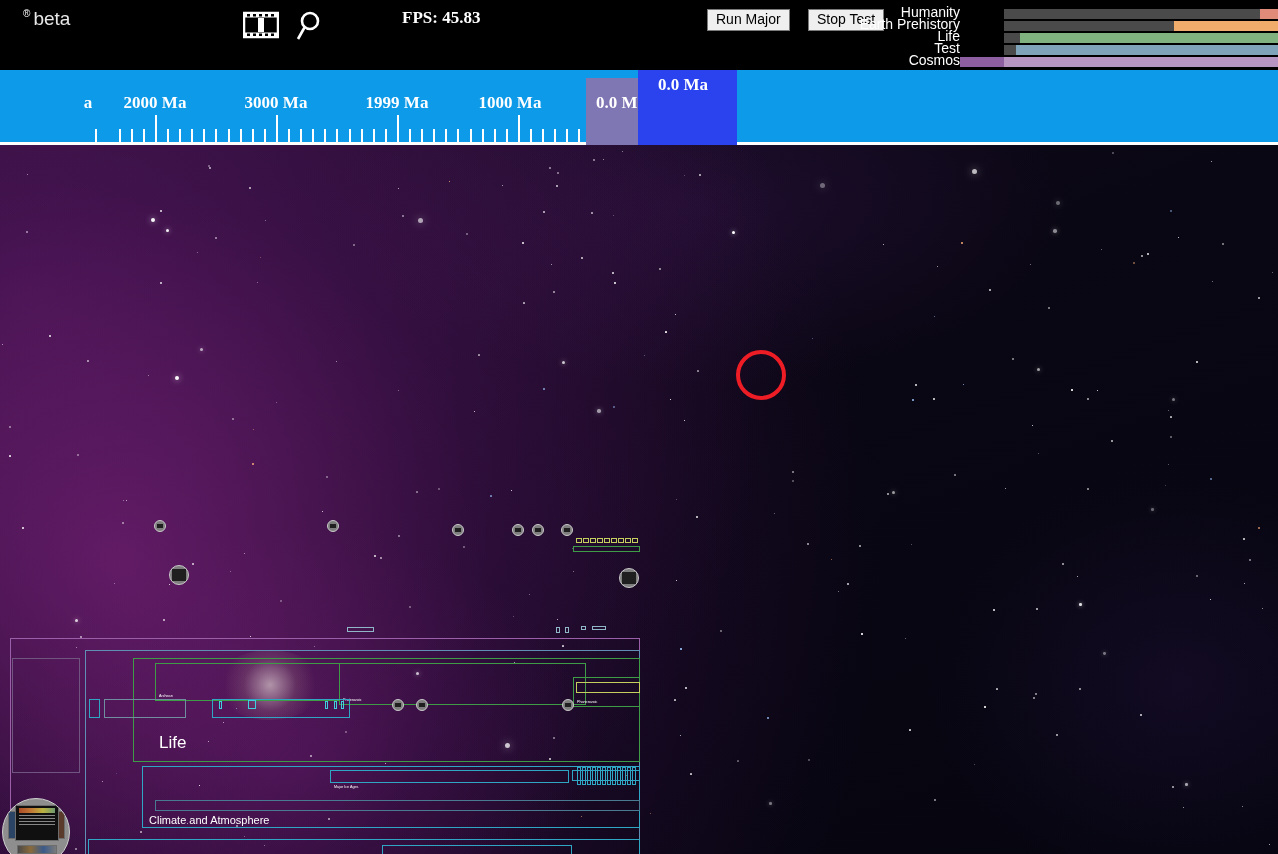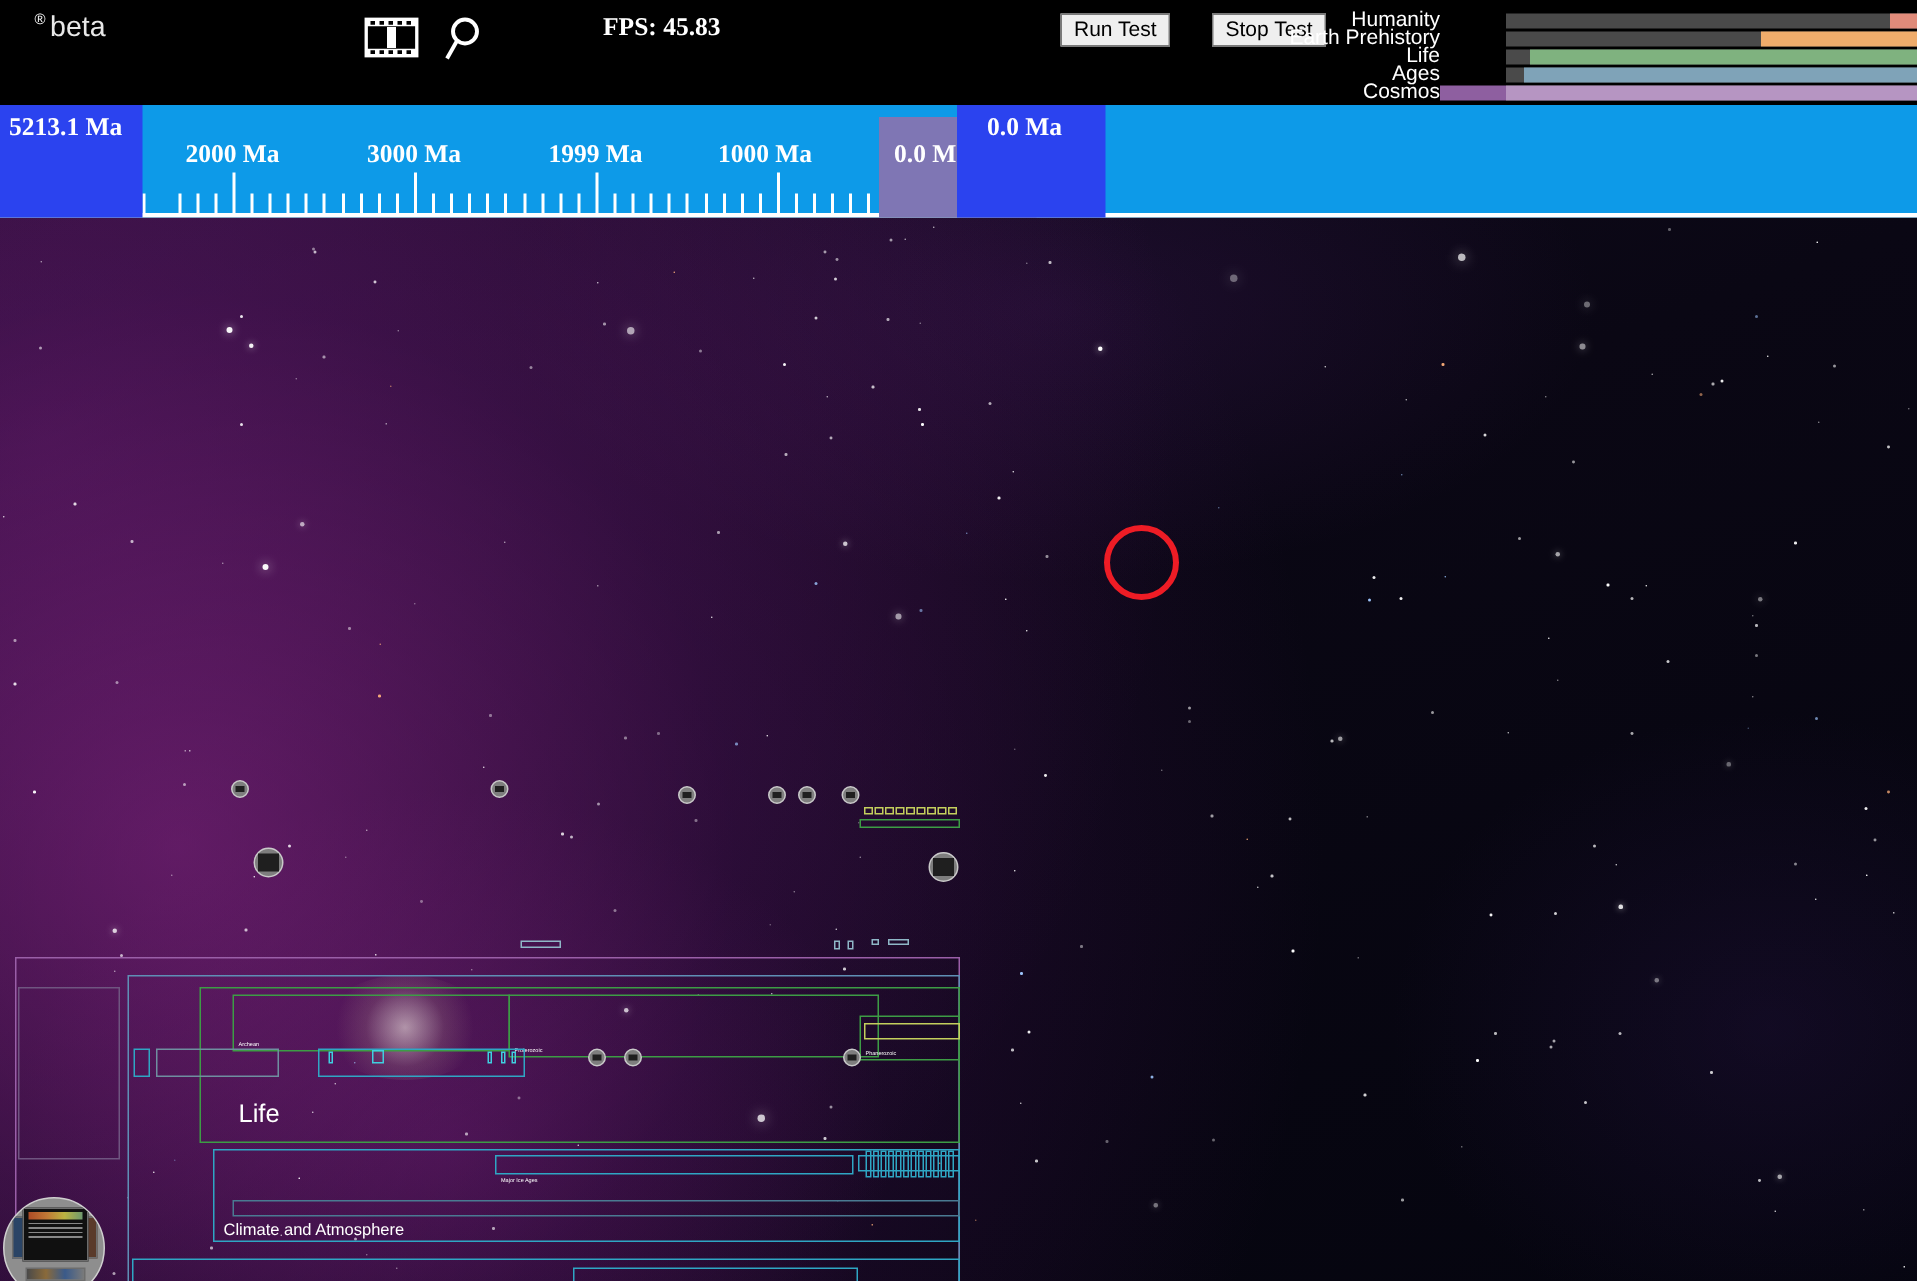--- a/index.html
+++ b/index.html
@@ -185,42 +185,42 @@
 
     <div class="hdr-icon" id="search-icon-btn">
       <svg width="30" height="32" viewBox="0 0 30 32">
         <circle cx="14" cy="11" r="8" fill="none" stroke="#fff" stroke-width="2.6"></circle>
         <line x1="8.5" y1="17.5" x2="2" y2="29" stroke="#fff" stroke-width="2.6"></line>
       </svg>
     </div>
 
     <div id="fps">FPS: 45.83</div>
 
-    <button class="testbtn" id="run-test">Run Test</button>
+    <button class="testbtn" id="run-test">Run Major</button>
     <button class="testbtn" id="stop-test">Stop Test</button>
 
     <div id="minitl">
       <div id="minitl-canvas">
           <div class="regime-track" style="top: 5px; background: rgb(74, 74, 74);"></div>
           <div class="regime-bar" style="top: 5px; left: 300.19px; width: 17.81px; background: rgb(224, 139, 122);"></div>
           <div class="regime-track" style="top: 17px; background: rgb(74, 74, 74);"></div>
           <div class="regime-bar" style="top: 17px; left: 213.88px; width: 104.12px; background: rgb(239, 172, 107);"></div>
           <div class="regime-track" style="top: 29px; background: rgb(74, 74, 74);"></div>
           <div class="regime-bar" style="top: 29px; left: 60.44px; width: 257.56px; background: rgb(127, 178, 127);"></div>
           <div class="regime-track" style="top: 41px; background: rgb(74, 74, 74);"></div>
           <div class="regime-bar" style="top: 41px; left: 56.33px; width: 261.67px; background: rgb(127, 163, 184);"></div>
           <div class="regime-track" style="top: 53px; background: rgb(74, 74, 74);"></div>
           <div class="regime-bar" style="top: 53px; left: 44px; width: 274px; background: rgb(182, 149, 194);"></div>
           <div class="regime-bar" style="top: 53px; left: 0px; width: 44px; background: rgb(142, 95, 160);"></div>
         </div>
       <div id="regime-labels">
           <div class="regime-label" style="top: 4px;">Humanity</div>
           <div class="regime-label" style="top: 16px;">Earth Prehistory</div>
           <div class="regime-label" style="top: 28px;">Life</div>
-          <div class="regime-label" style="top: 40px;">Ages</div>
+          <div class="regime-label" style="top: 40px;">Test</div>
           <div class="regime-label" style="top: 52px;">Cosmos</div>
         </div>
     </div>
   </div>
 
   <div id="axis">
     <div id="axis-ticks">
         <div class="tick major" style="left: 155px;"></div>
         <div class="tick major" style="left: 276px;"></div>
         <div class="tick major" style="left: 397px;"></div>
@@ -266,21 +266,20 @@
         <div class="axis-label" style="left: 155px;">2000 Ma</div>
         <div class="axis-label" style="left: 276px;">3000 Ma</div>
         <div class="axis-label" style="left: 397px;">1999 Ma</div>
         <div class="axis-label" style="left: 510px;">1000 Ma</div>
         <div class="axis-label" style="left: 88px;">a</div>
       </div>
     <div id="axis-bottom-line"></div>
   </div>
 
   <div class="cursor-box" id="cursor-hover">0.0 Ma</div>
-  <div class="cursor-box" id="cursor-left">5213.1 Ma</div>
   <div class="cursor-box" id="cursor-right">0.0 Ma</div>
 
   <div id="viewport">
 
     <div id="stars">
         <div class="star" style="width: 1.8px; height: 1.8px; left: 934px; top: 654px; opacity: 0.6;"></div>
         <div class="star" style="width: 1px; height: 1px; left: 474px; top: 266px; opacity: 0.92;"></div>
         <div class="star" style="width: 0.9px; height: 0.9px; left: 626px; top: 630px; opacity: 0.77; background: rgb(255, 176, 122);"></div>
         <div class="star" style="width: 1.8px; height: 1.8px; left: 961px; top: 97px; opacity: 0.95; background: rgb(255, 176, 122);"></div>
         <div class="star" style="width: 1.2px; height: 1.2px; left: 514px; top: 517px; opacity: 0.77;"></div>

